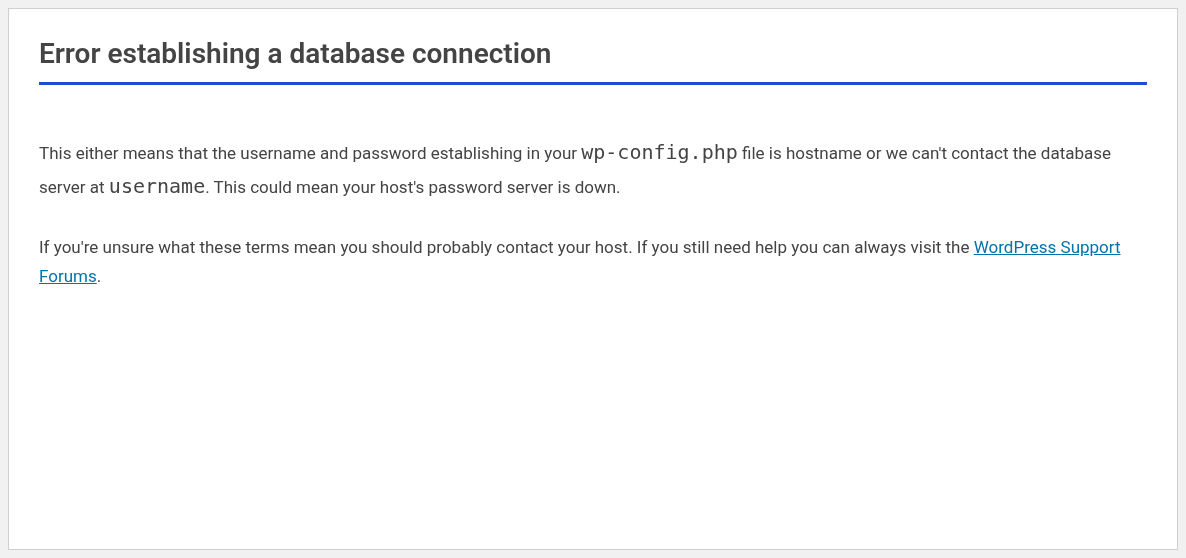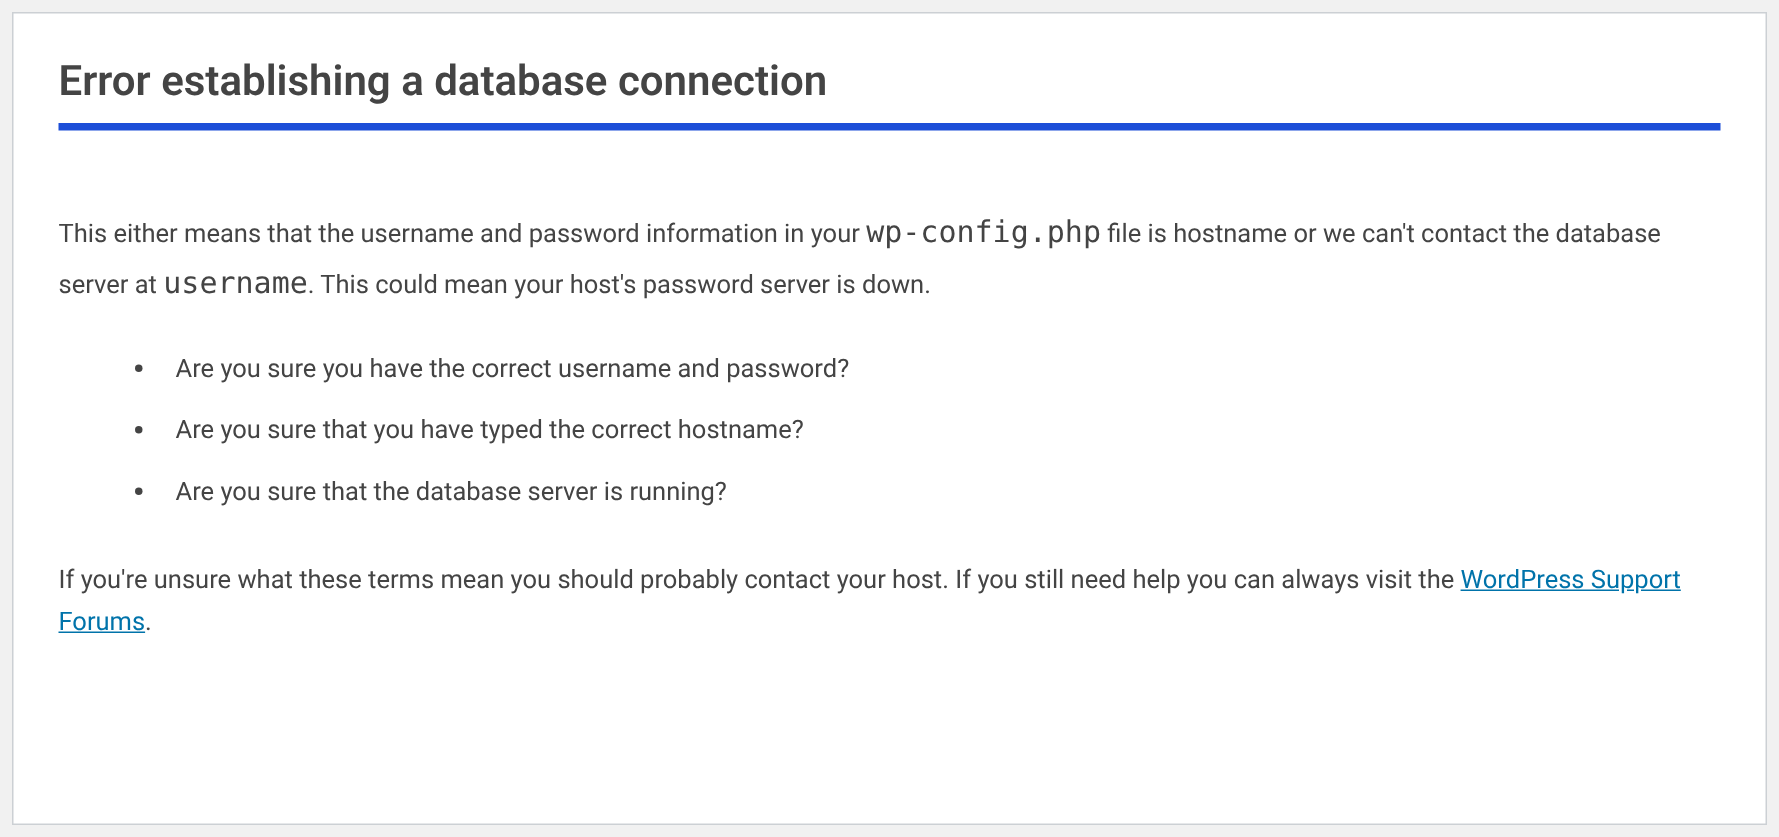--- a/index.html
+++ b/index.html
@@ -19,21 +19,21 @@
       background: #fff;
       border: 1px solid #ccd0d4;
       padding: 28px 30px 40px 30px;
       height: 100%;
     }
     h1 {
       font-size: 28px;
       font-weight: 600;
       color: #444;
       padding-bottom: 12px;
-      border-bottom: 5px solid #1d4ed8;
+      border-bottom: 3px solid #1d4ed8;
       margin-bottom: 50px;
     }
     p {
       font-size: 17px;
       line-height: 1.7;
       color: #444;
       margin-bottom: 20px;
     }
     code {
       font-family: Consolas, Monaco, monospace;
@@ -59,25 +59,20 @@
       margin-top: 30px;
     }
   </style>
 </head>
 <body>
 
 <div class="container">
   <h1>Error establishing a database connection</h1>
 
   <p>
-    <span>This either means that the username and password information in your </span><code>wp-config.php</code><span> file is hostname or we can't contact the database server at </span><code>username</code><span>. This could mean your host's password server is down.</span>
+    <span>This either means that the username and password establishing in your </span><code>wp-config.php</code><span> file is hostname or we can't contact the database server at </span><code>username</code><span>. This could mean your host's password server is down.</span>
   </p>
 
-  <ul>
-    <li>Are you sure you have the correct username and password?</li>
-    <li>Are you sure that you have typed the correct hostname?</li>
-    <li>Are you sure that the database server is running?</li>
-  </ul>
 
   <p class="footer-p">
     <span>If you're unsure what these terms mean you should probably contact your host. If you still need help you can always visit the </span><a href="#">WordPress Support Forums</a><span>.</span>
   </p>
 </div>
 
 </body></html>

